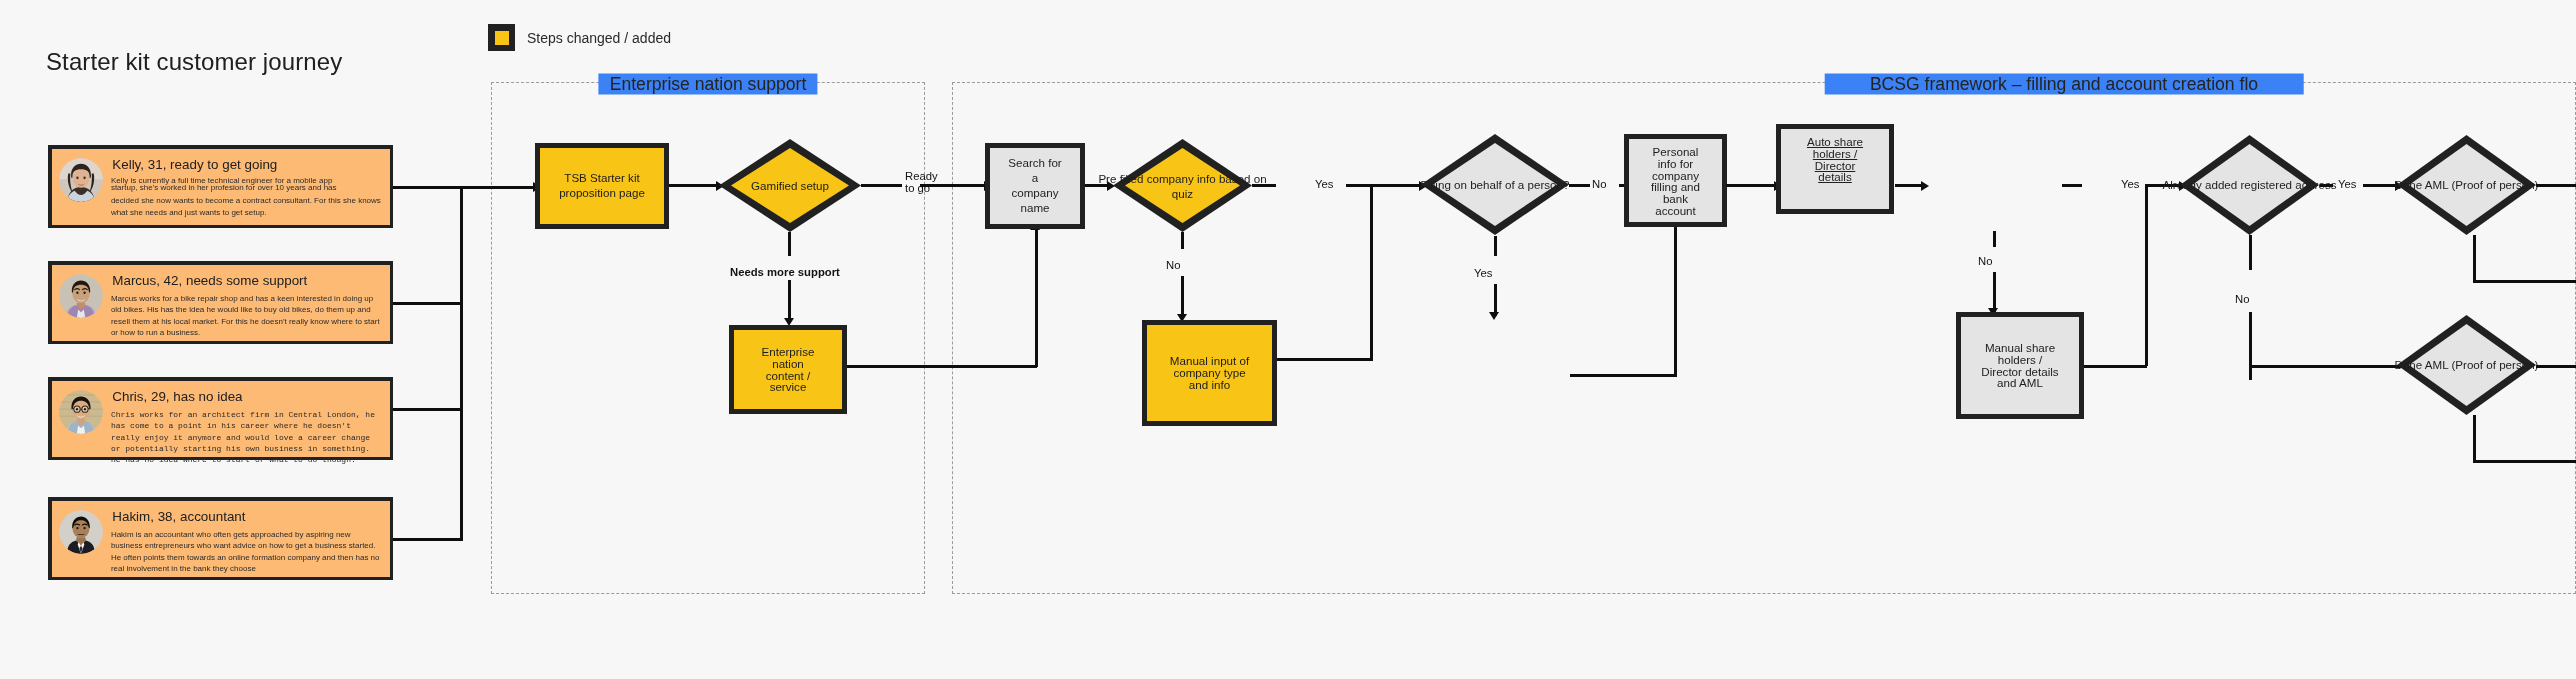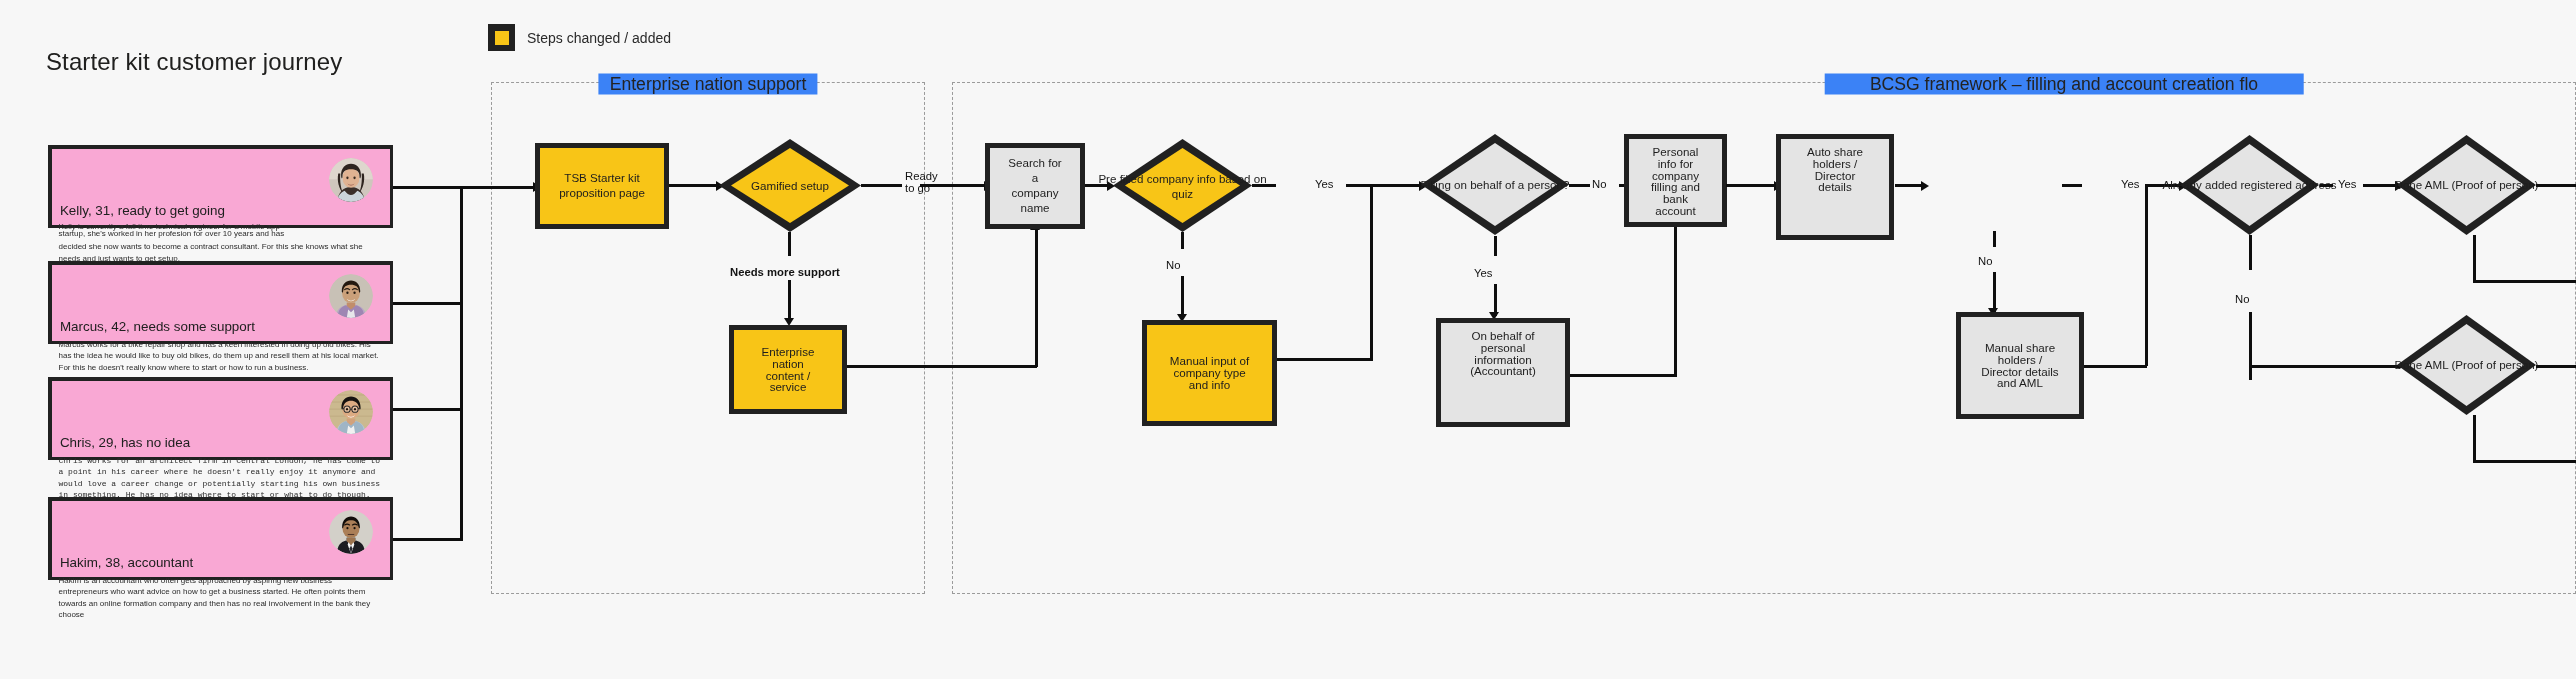--- a/index.html
+++ b/index.html
@@ -33,22 +33,22 @@
     font-size:17.6px;color:#232323;white-space:nowrap;transform:translate(-50%,-50%);
     overflow:hidden;
   }
 
   
   .persona{
     position:absolute;width:345px;height:83px;
     background:#212121;padding:3.5px;box-sizing:border-box;
   }
   .persona-inner{
-    background:#f9a8d4;width:100%;height:100%;
-    display:flex;align-items:flex-end;box-sizing:border-box;padding:7px 8.4px 5.6px 7px;flex-direction:column;
+    background:#fdba74;width:100%;height:100%;
+    display:flex;align-items:flex-start;box-sizing:border-box;padding:7px 8.4px 5.6px 7px;
   }
   .avatar{
     width:44px;height:44px;border-radius:50%;flex:0 0 44px;margin-right:8.4px;margin-top:2.1px;
     position:relative;overflow:hidden;
   }
   .avatar svg{display:block;width:100%;height:100%;}
   .persona-text{flex:1 1 auto;min-width:0;}
   .persona-name{font-size:13.4px;color:#202020;margin:1.4px 0 5px 1.4px;white-space:nowrap;}
   .persona-desc{font-size:8px;line-height:1.42;color:#2b2b2b;}
 
@@ -361,40 +361,35 @@
   <div class="ln h" style="left:1569px;top:184px;width:21px;"></div>
   <div class="edge-label" style="left:1592px;top:178px;">No</div>
   <div class="ln h" style="left:1619px;top:184px;width:44px;"></div>
   <div class="arrow right" style="left:1660px;top:181px;"></div>
 
   <div class="ln v" style="left:1494px;top:236px;height:20px;"></div>
   <div class="edge-label" style="left:1474px;top:267px;">Yes</div>
   <div class="ln v" style="left:1494px;top:284px;height:32px;"></div>
   <div class="arrow down" style="left:1489px;top:312px;"></div>
 
-  <div class="node rect grey" style="left:1436px;top:318px;width:134px;height:109px;">
-    <span class="face">
-        <span class="label tight top">On behalf of personal information (Accountant)</span>
-      </span>
-  </div>
 
   <div class="ln h" style="left:1570px;top:374px;width:107px;"></div>
   <div class="ln v" style="left:1674px;top:225px;height:151px;"></div>
   <div class="arrow up" style="left:1669px;top:219px;"></div>
 
   <div class="node rect grey" style="left:1624px;top:134px;width:103px;height:93px;">
     <span class="face">
         <span class="label tight top">Personal info for company filling and bank account</span>
       </span>
   </div>
 
   <div class="ln h" style="left:1726px;top:184px;width:51px;"></div>
   <div class="arrow right" style="left:1774px;top:181px;"></div>
 
-  <div class="node rect grey" style="left:1776px;top:134px;width:118px;height:106px;">
+  <div class="node rect grey" style="left:1776px;top:124px;width:118px;height:90px;text-decoration:underline;">
     <span class="face">
         <span class="label tight top">Auto share holders / Director details</span>
       </span>
   </div>
 
   <div class="ln h" style="left:1895px;top:184px;width:30px;"></div>
   <div class="arrow right" style="left:1921px;top:181px;"></div>
 
 
   <div class="ln h" style="left:2062px;top:184px;width:20px;"></div>

